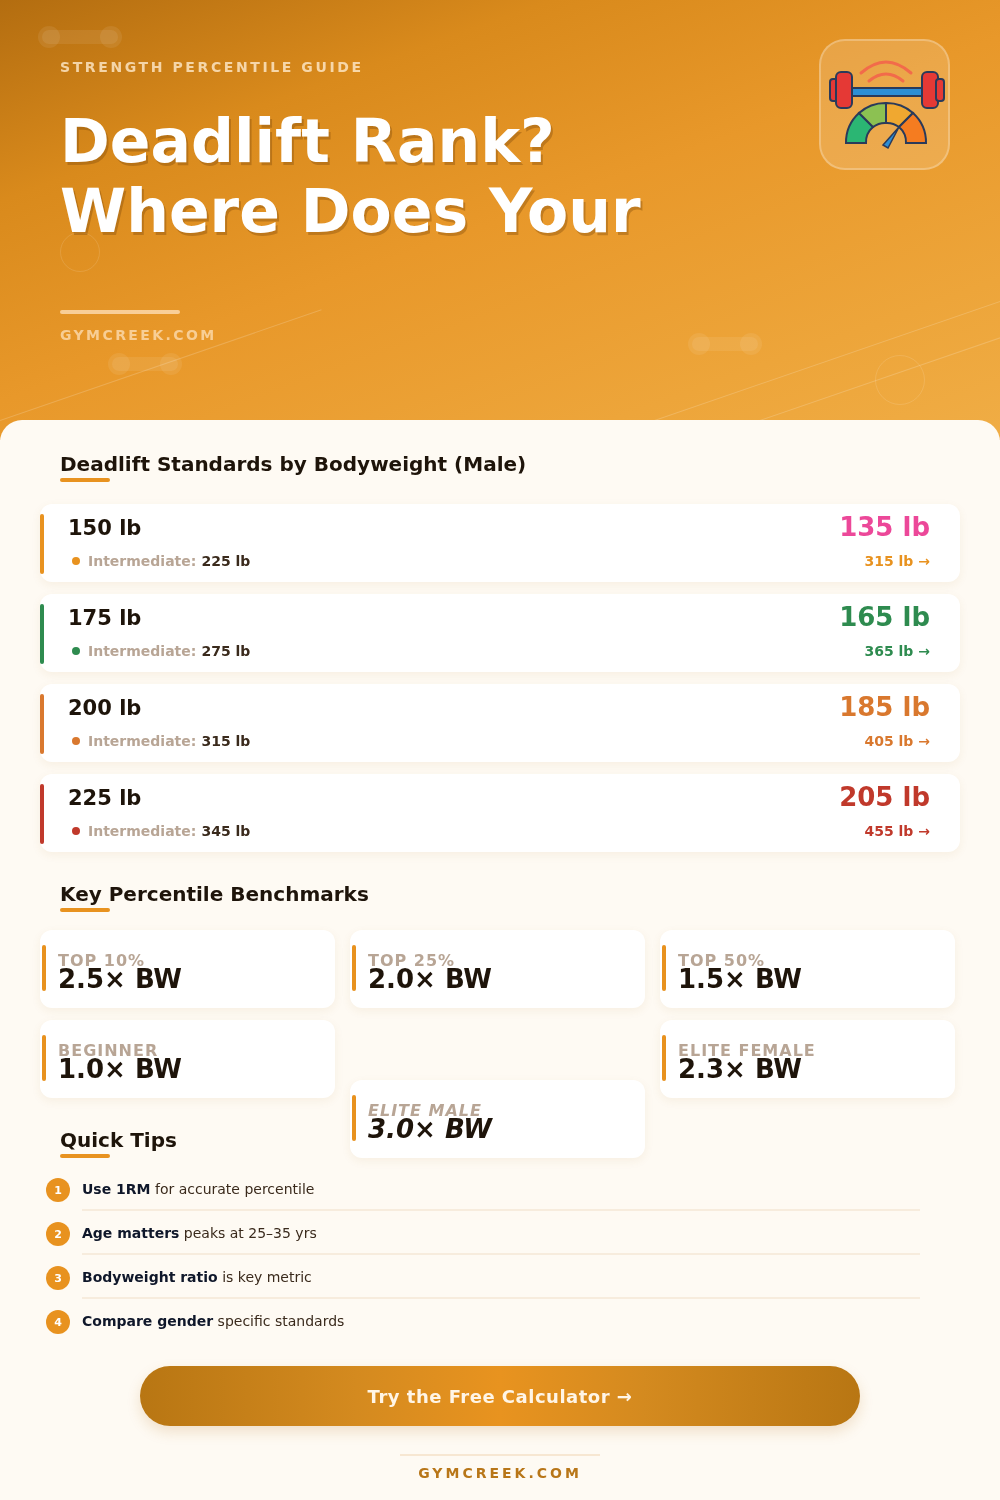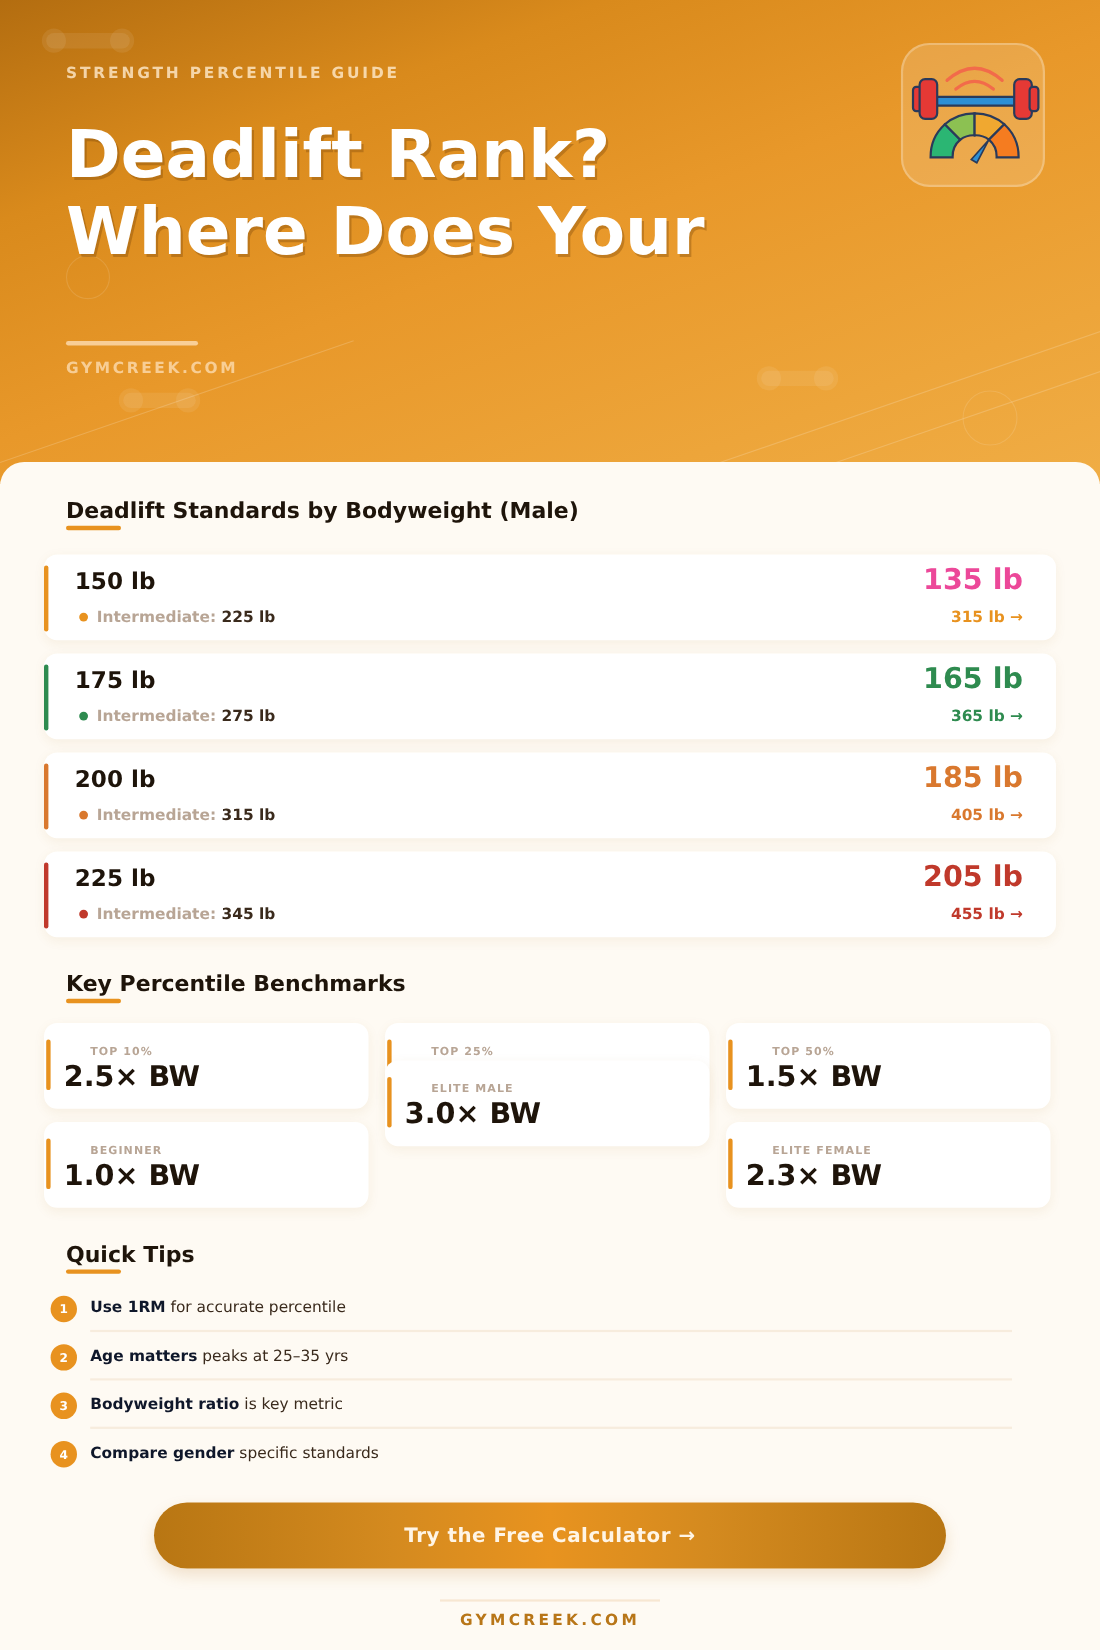--- a/index.html
+++ b/index.html
@@ -104,21 +104,21 @@
       position: absolute; width: 295px; height: 78px;
       background: #ffffff; border-radius: 12px;
       box-shadow: 0 3px 10px rgba(160,110,40,0.08);
     }
     .bench-card .bar {
       position: absolute; left: 2px; top: 15px; width: 4px; height: 46px; border-radius: 2px;
       background: #e8921f;
     }
     .bench-card .lbl {
       position: absolute; left: 18px; top: 21px;
-      font-size: 10px; font-weight: bold; letter-spacing: 1px; color: #b8a595; margin-left: 24px;
+      font-size: 16px; font-weight: bold; letter-spacing: 1px; color: #b8a595;
     }
     .bench-card .val {
       position: absolute; left: 18px; top: 34px;
       font-size: 26px; font-weight: bold; color: #1e140a;
     }
 
     .tip {
       position: absolute; left: 46px; width: 874px; height: 44px;
     }
     .tip .num {
@@ -265,21 +265,21 @@
 <div class="bench-card" style="left:660px;top:930px;">
   <div class="bar"></div>
   <div class="lbl">TOP 50%</div>
   <div class="val">1.5× BW</div>
 </div>
 <div class="bench-card" style="left:40px;top:1020px;">
   <div class="bar"></div>
   <div class="lbl">BEGINNER</div>
   <div class="val">1.0× BW</div>
 </div>
-<div class="bench-card" style="left:350px;top:964px;">
+<div class="bench-card" style="left:350px;top:1080px;font-style:italic;">
   <div class="bar"></div>
   <div class="lbl">ELITE MALE</div>
   <div class="val">3.0× BW</div>
 </div>
 <div class="bench-card" style="left:660px;top:1020px;">
   <div class="bar"></div>
   <div class="lbl">ELITE FEMALE</div>
   <div class="val">2.3× BW</div>
 </div>
 

